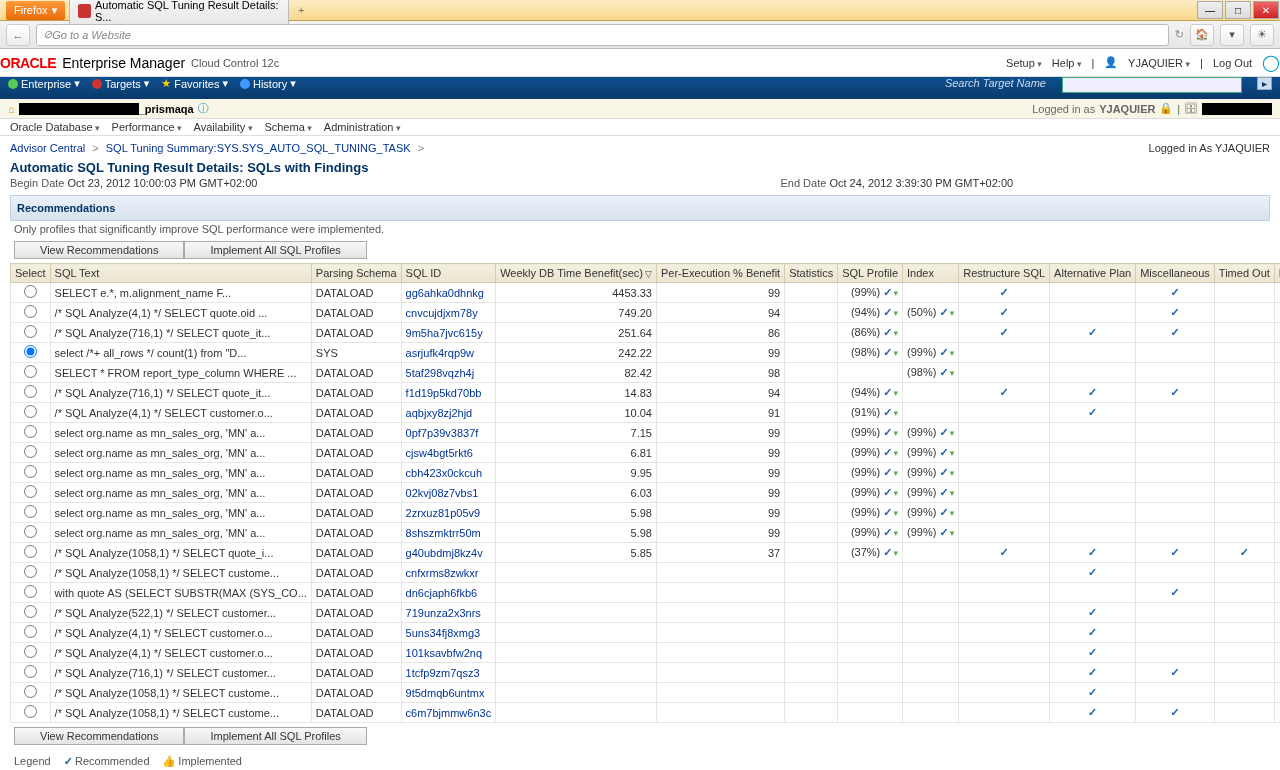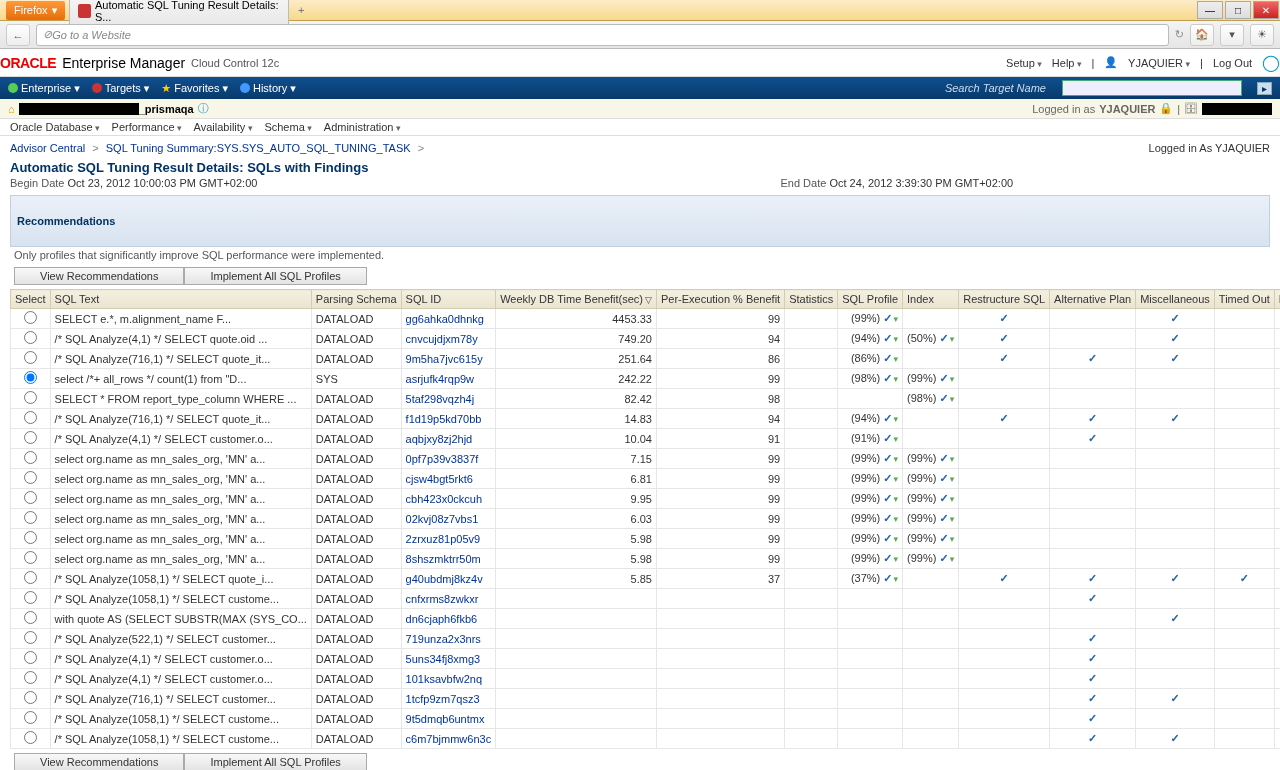--- a/index.html
+++ b/index.html
@@ -17,21 +17,21 @@
 .urlbox{flex:1;height:22px;border:1px solid #bbb;border-radius:3px;background:#fff;padding:0 6px;display:flex;align-items:center;color:#888;font-style:italic}
 .searchbox{width:220px;height:22px;border:1px solid #bbb;border-radius:3px;background:#fff;padding:0 4px;display:flex;align-items:center;gap:4px;color:#888;font-style:italic}
 .goog{width:14px;height:14px;background:conic-gradient(#4285f4 0 25%,#ea4335 0 50%,#fbbc05 0 75%,#34a853 0 100%);border-radius:2px}
 .oracle-bar{background:#fff;padding:4px 0;display:flex;align-items:center;border-bottom:1px solid #ddd;height:28px}
 .ora-logo{color:#e00;font-weight:bold;font-size:14px;letter-spacing:-0.5px}
 .em-txt{font-size:14px;margin-left:6px}
 .cc-txt{margin-left:6px;color:#555}
 .ora-right{margin-left:auto;display:flex;gap:10px;align-items:center;color:#333}
 .ora-right span{cursor:pointer}
 .dd::after{content:" ▾";font-size:9px;color:#666}
-.navbar{background:linear-gradient(#0f4f8f,#083a6b);height:22px;display:flex;align-items:center;padding:0 8px;gap:12px;color:#fff}
+.navbar{background:linear-gradient(#0f4f8f,#083a6b);height:22px;display:flex;align-items:flex-start;padding:0 8px;gap:12px;color:#fff}
 .navbar .navitem{display:flex;align-items:center;gap:3px;cursor:pointer}
 .star{color:#fc0}
 .green{width:10px;height:10px;background:#5c5;border-radius:50%}
 .red{width:10px;height:10px;background:#c33;border-radius:50%}
 .blue{width:10px;height:10px;background:#49f;border-radius:50%}
 .search-target{margin-left:auto;color:#cde;font-style:italic}
 .st-box{width:180px;height:16px;border:1px solid #4a7;background:#eef;margin-left:4px}
 .go-btn{background:#cde;color:#036;border:1px solid #8ab;padding:0 4px;margin-left:3px;font-size:10px}
 .sub-bar{background:#f8f6e7;border-bottom:1px solid #ddd;padding:2px 8px;display:flex;align-items:center}
 .home-ico{color:#e90;margin-right:4px}
@@ -41,21 +41,21 @@
 .menubar{padding:2px 10px;color:#333;border-bottom:1px solid #ddd}
 .menubar span{margin-right:12px;cursor:pointer}
 .crumbs{padding:6px 10px;color:#039}
 .crumbs a{color:#039;text-decoration:none}
 .crumbs .sep{color:#888;margin:0 4px}
 .rightlog{float:right;color:#333}
 h2.title{color:#036;font-size:13px;font-weight:bold;padding:0 10px}
 .dates{padding:2px 10px 6px;color:#333}
 .dates .lbl{color:#555}
 .end{margin-left:520px;color:#c33}
-.rec-hdr{background:linear-gradient(#eaf0f8,#d8e3f0);border:1px solid #c0d0e0;margin:0 10px;padding:19px 6px;color:#036;font-weight:bold}
+.rec-hdr{background:linear-gradient(#eaf0f8,#d8e3f0);border:1px solid #c0d0e0;margin:0 10px;padding:6px 6px;color:#036;font-weight:bold}
 .rec-note{padding:2px 14px;color:#555}
 .btn-row{padding:4px 14px}
 .tab-btn{background:linear-gradient(#f8f8f8,#e4e4e4);border:1px solid #aaa;padding:2px 25px;color:#333;cursor:pointer;margin-right:0}
 table.grid{border-collapse:collapse;margin:0 10px;width:calc(100% - 20px)}
 table.grid th{background:linear-gradient(#f4f0e0,#eae4d0);border:1px solid #d4ccb0;padding:3px 4px;font-weight:normal;color:#333;text-align:left;white-space:nowrap}
 table.grid th.num{text-align:right}
 table.grid td{border:1px solid #e6e6e6;padding:2px 4px;color:#333;white-space:nowrap}
 table.grid td.num{text-align:right}
 table.grid td.ctr{text-align:center}
 .sqlid{color:#039;cursor:pointer}

